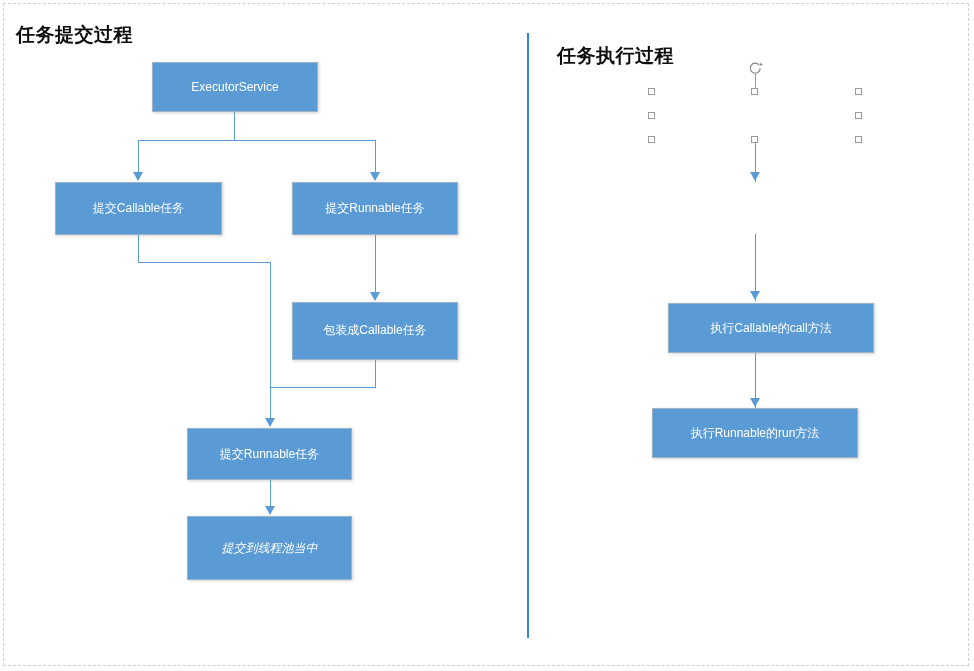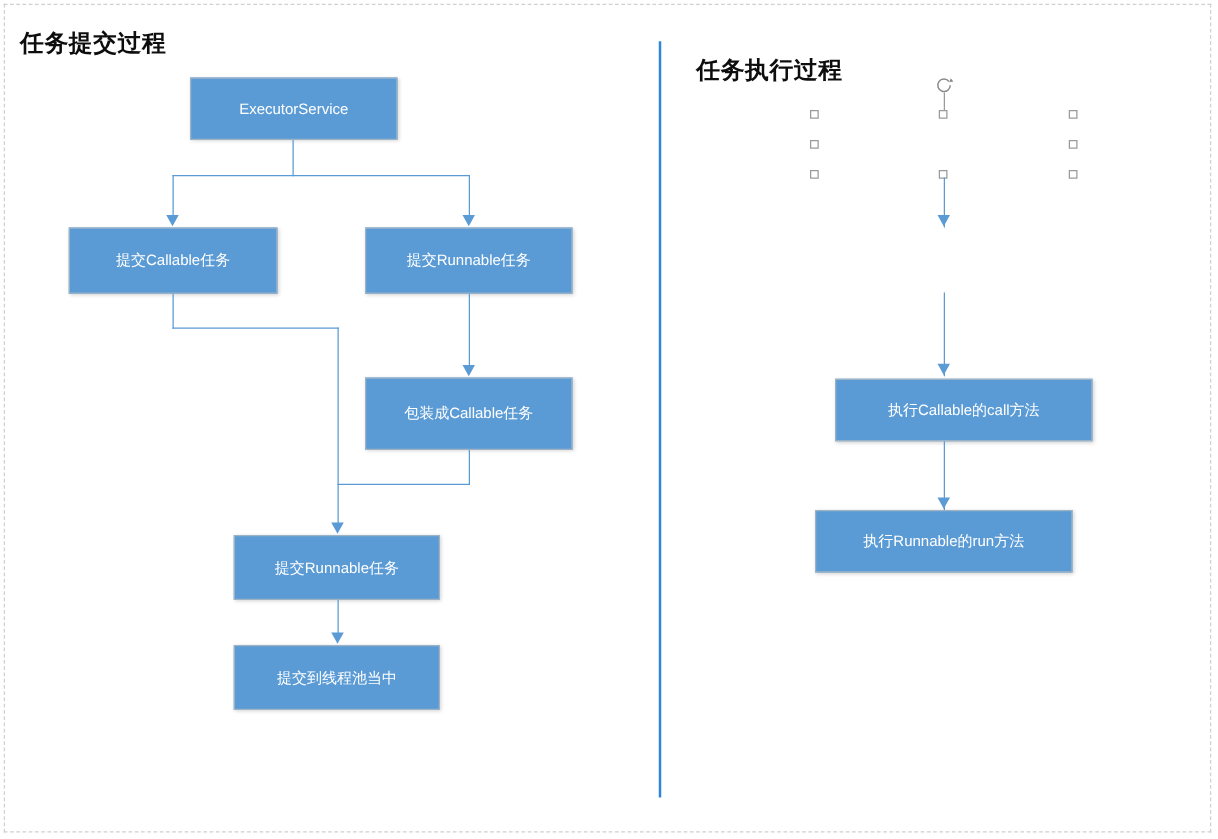--- a/index.html
+++ b/index.html
@@ -132,21 +132,21 @@
   <div class="hline" style="left:270px; top:387px; width:106px;"></div>
 
   <div class="vline" style="left:270px; top:262px; height:157px;"></div>
   <div class="arrowhead" style="left:265px; top:418px;"></div>
 
   <div class="node" style="left:187px; top:428px; width:165px; height:52px;">提交Runnable任务</div>
 
   <div class="vline" style="left:270px; top:480px; height:27px;"></div>
   <div class="arrowhead" style="left:265px; top:506px;"></div>
 
-  <div class="node" style="left:187px; top:516px; width:165px; height:52px;">提交到线程池当中</div>
+  <div class="node" style="left:187px; top:516px; width:165px; height:64px;font-style:italic;">提交到线程池当中</div>
 
   <div class="divider" style="left:527px; top:33px; height:605px;"></div>
 
   <div class="section-title" style="left:557px; top:43px;text-align:center;">任务执行过程</div>
 
   <div class="rot-handle" style="left:747px; top:60px;">
     <svg width="16" height="16" viewBox="0 0 16 16" fill="none">
       <path d="M12.2 5.2a5 5 0 1 0 1 3" stroke="#8a8a8a" stroke-width="1.2" fill="none"></path>
       <path d="M13.6 2.6l-1.1 3.2 3.2-.6z" fill="#8a8a8a"></path>
     </svg>

